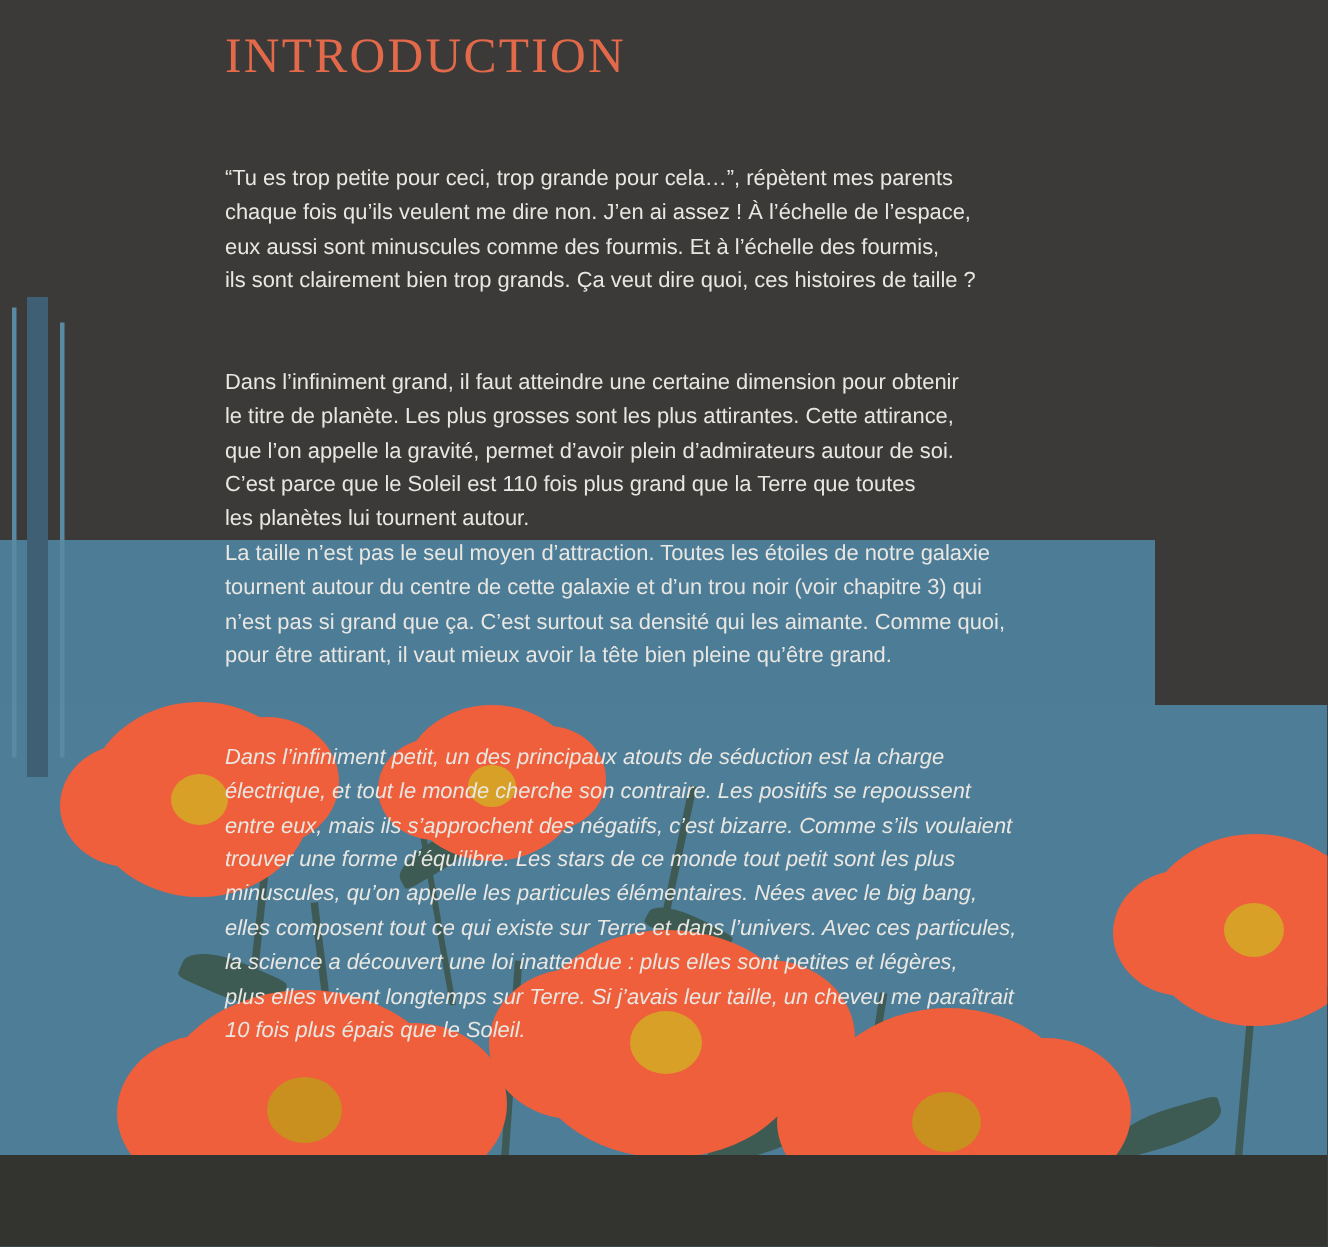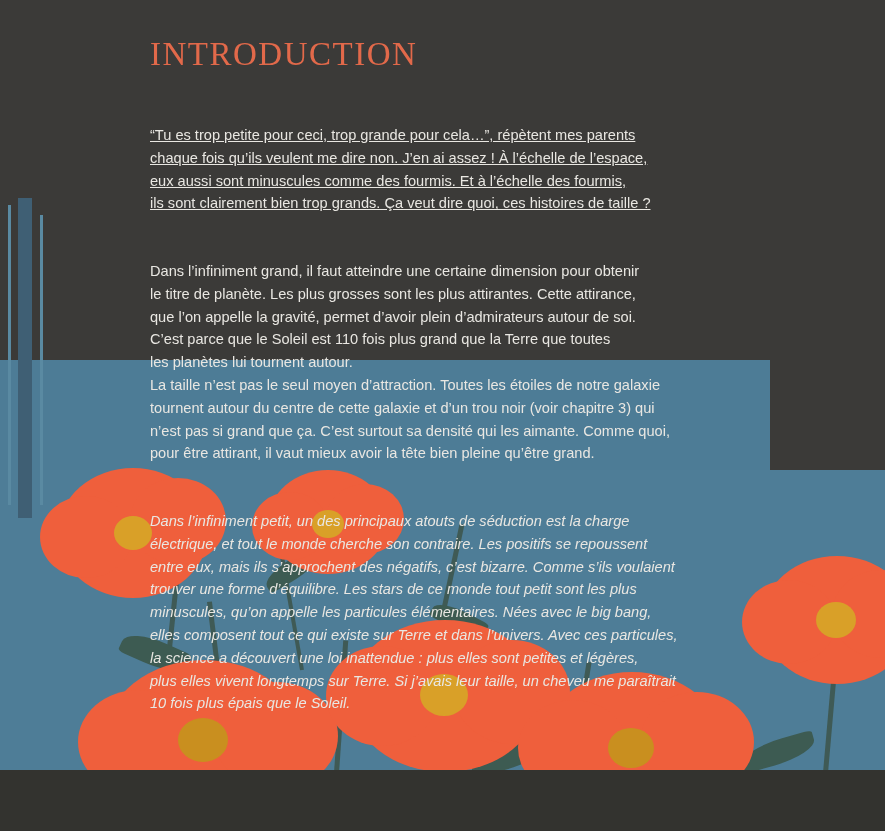--- a/index.html
+++ b/index.html
@@ -80,21 +80,21 @@
     border-radius: 50%;
     background: #d9a028;
   }
   .poppy .center.dark {
     background: #c98f1f;
   }
 
   
   .content {
     position: relative;
-    padding: 36px 150px 0 150px;
+    padding: 20px 150px 0 150px;
   }
   .intro-title {
     margin: 0;
     color: #e2694a;
     font-size: 33px;
     letter-spacing: 1.5px;
     font-weight: 400;
     font-family: "Liberation Serif", serif;
     line-height: 1.1;
   }
@@ -102,21 +102,21 @@
     margin: 0;
     color: #e9e7e2;
     font-size: 14.6px;
     line-height: 22.8px;
     max-width: 596px;
     white-space: pre-line;
   }
   .para {
     margin: 0 0 22px 0;
   }
-  .para.first { margin-top: 29px; text-decoration: underline; }
+  .para.first { margin-top: 29px; }
   .para:last-child { margin-bottom: 0; font-style: italic; }
 </style>
 </head>
 <body>
 
 <div class="page">
 
   <div class="art">
     <div class="blue-field"></div>
     <div class="blue-field b2"></div>

